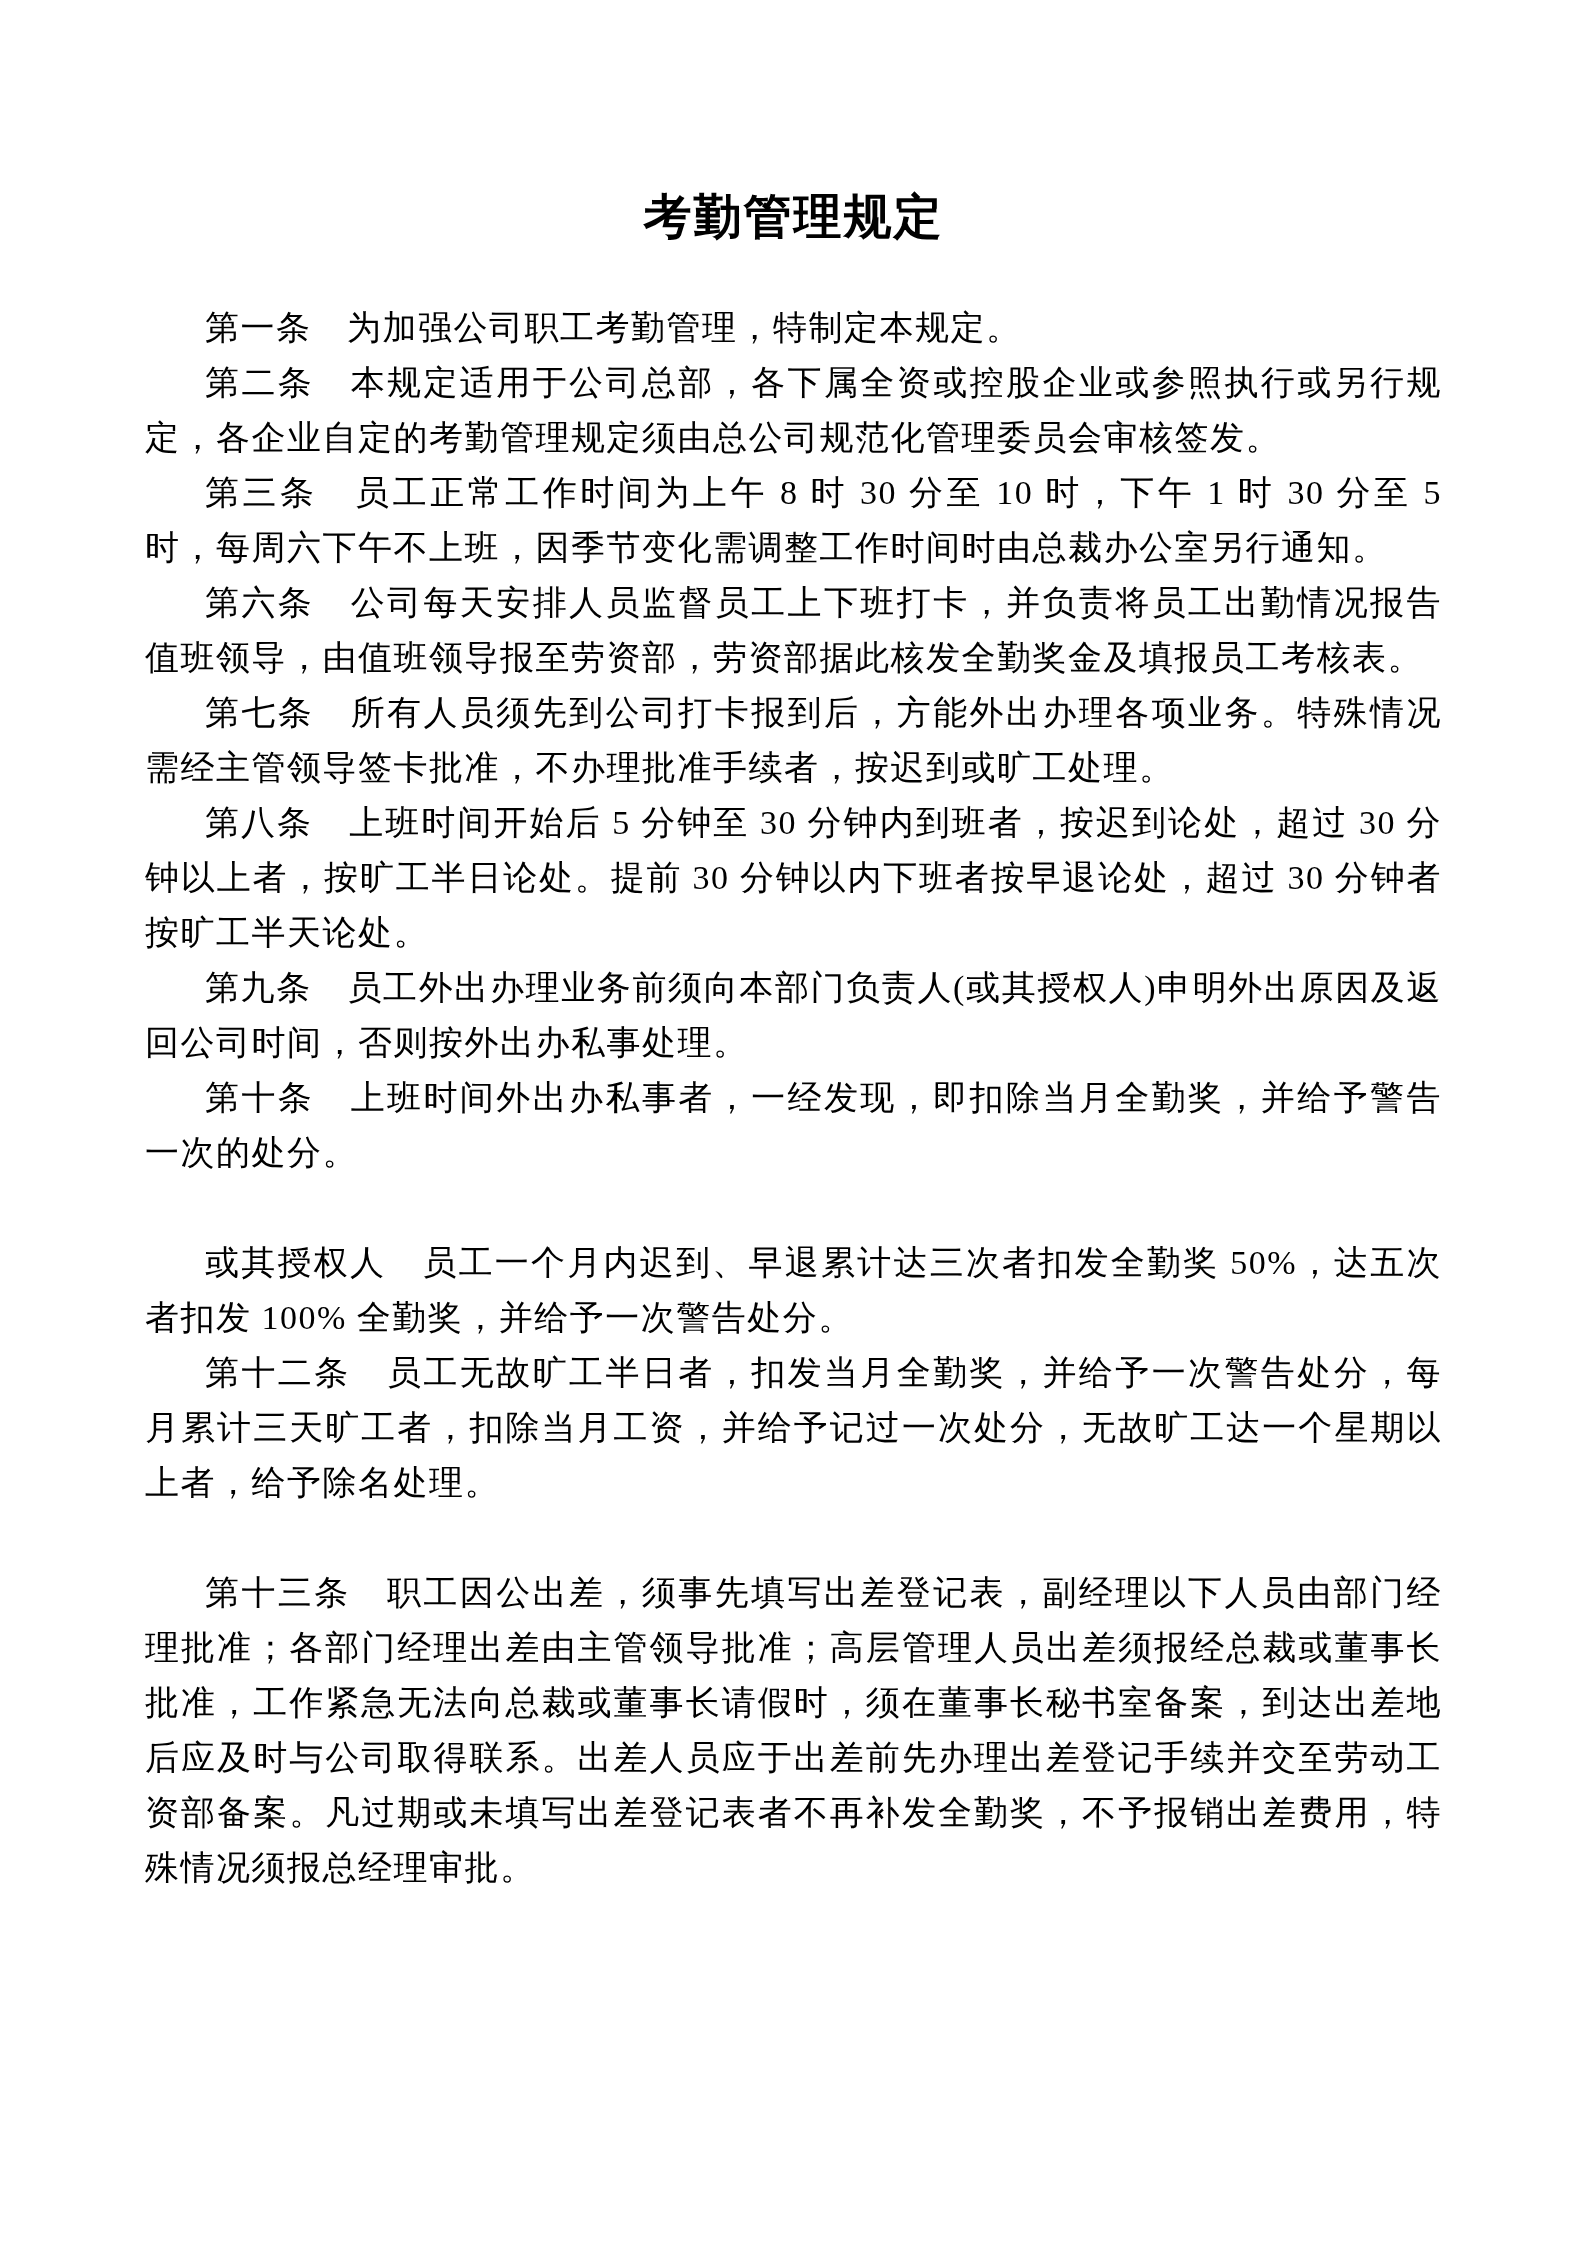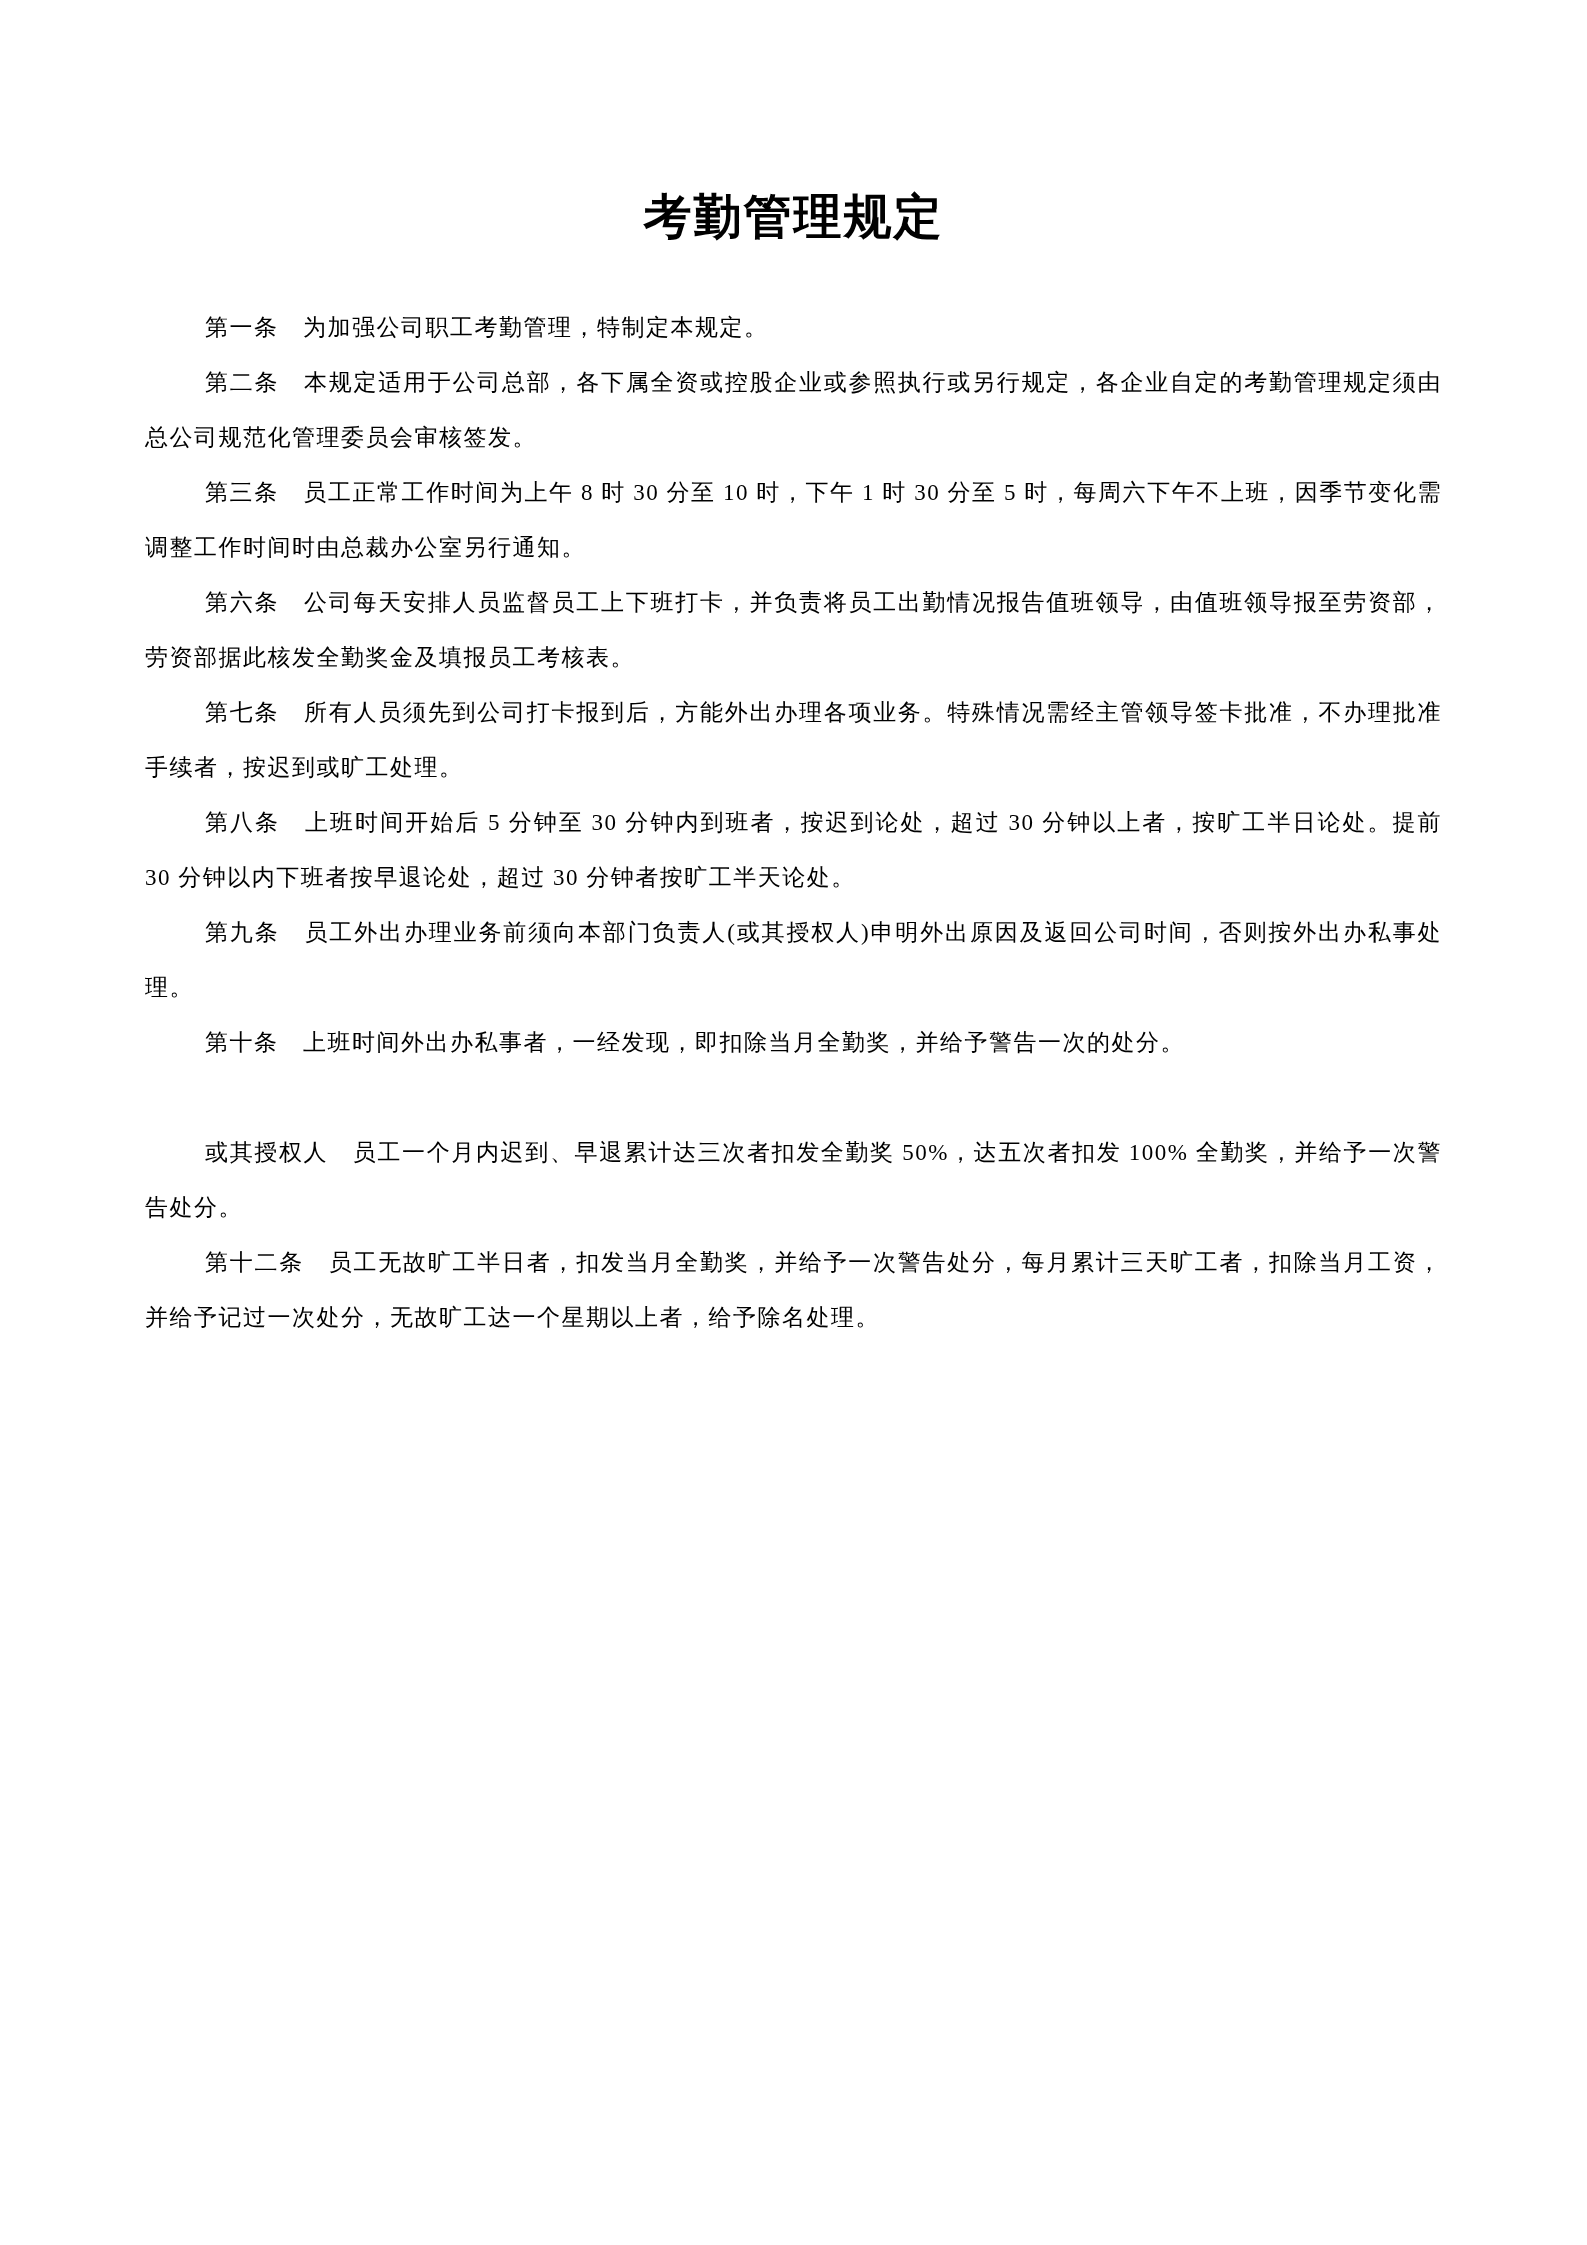--- a/index.html
+++ b/index.html
@@ -22,21 +22,21 @@
     text-align: center;
     font-family: "Liberation Sans", "DejaVu Sans", sans-serif;
     font-weight: bold;
     font-size: 48px;
     line-height: 62px;
     letter-spacing: 2px;
   }
   .content {
     margin-top: 52px;
     font-family: "Liberation Serif", "DejaVu Serif", serif;
-    font-size: 23px;
+    font-size: 34px;
     line-height: 55px;
     letter-spacing: 1.5px;
     text-align: justify;
     text-justify: inter-character;
   }
   p.article {
     margin: 0;
     text-indent: 60px;
   }
   p.article.spaced {
@@ -52,14 +52,15 @@
       <p class="article"><span>第一条</span><span>　为加强公司职工考勤管理，特制定本规定。</span></p>
       <p class="article"><span>第二条</span><span>　本规定适用于公司总部，各下属全资或控股企业或参照执行或另行规定，各企业自定的考勤管理规定须由总公司规范化管理委员会审核签发。</span></p>
       <p class="article"><span>第三条</span><span>　员工正常工作时间为上午 8 时 30 分至 10 时，下午 1 时 30 分至 5 时，每周六下午不上班，因季节变化需调整工作时间时由总裁办公室另行通知。</span></p>
       <p class="article"><span>第六条</span><span>　公司每天安排人员监督员工上下班打卡，并负责将员工出勤情况报告值班领导，由值班领导报至劳资部，劳资部据此核发全勤奖金及填报员工考核表。</span></p>
       <p class="article"><span>第七条</span><span>　所有人员须先到公司打卡报到后，方能外出办理各项业务。特殊情况需经主管领导签卡批准，不办理批准手续者，按迟到或旷工处理。</span></p>
       <p class="article"><span>第八条</span><span>　上班时间开始后 5 分钟至 30 分钟内到班者，按迟到论处，超过 30 分钟以上者，按旷工半日论处。提前 30 分钟以内下班者按早退论处，超过 30 分钟者按旷工半天论处。</span></p>
       <p class="article"><span>第九条</span><span>　员工外出办理业务前须向本部门负责人(或其授权人)申明外出原因及返回公司时间，否则按外出办私事处理。</span></p>
       <p class="article"><span>第十条</span><span>　上班时间外出办私事者，一经发现，即扣除当月全勤奖，并给予警告一次的处分。</span></p>
       <p class="article spaced"><span>或其授权人</span><span>　员工一个月内迟到、早退累计达三次者扣发全勤奖 50%，达五次者扣发 100% 全勤奖，并给予一次警告处分。</span></p>
       <p class="article"><span>第十二条</span><span>　员工无故旷工半日者，扣发当月全勤奖，并给予一次警告处分，每月累计三天旷工者，扣除当月工资，并给予记过一次处分，无故旷工达一个星期以上者，给予除名处理。</span></p>
+      <p class="article spaced"><span>第十三条</span><span>　职工因公出差，须事先填写出差登记表，副经理以下人员由部门经理批准；各部门经理出差由主管领导批准；高层管理人员出差须报经总裁或董事长批准，工作紧急无法向总裁或董事长请假时，须在董事长秘书室备案，到达出差地后应及时与公司取得联系。出差人员应于出差前先办理出差登记手续并交至劳动工资部备案。凡过期或未填写出差登记表者不再补发全勤奖，不予报销出差费用，特殊情况须报总经理审批。</span></p>
     </div>
 </div>
 
 </body></html>

